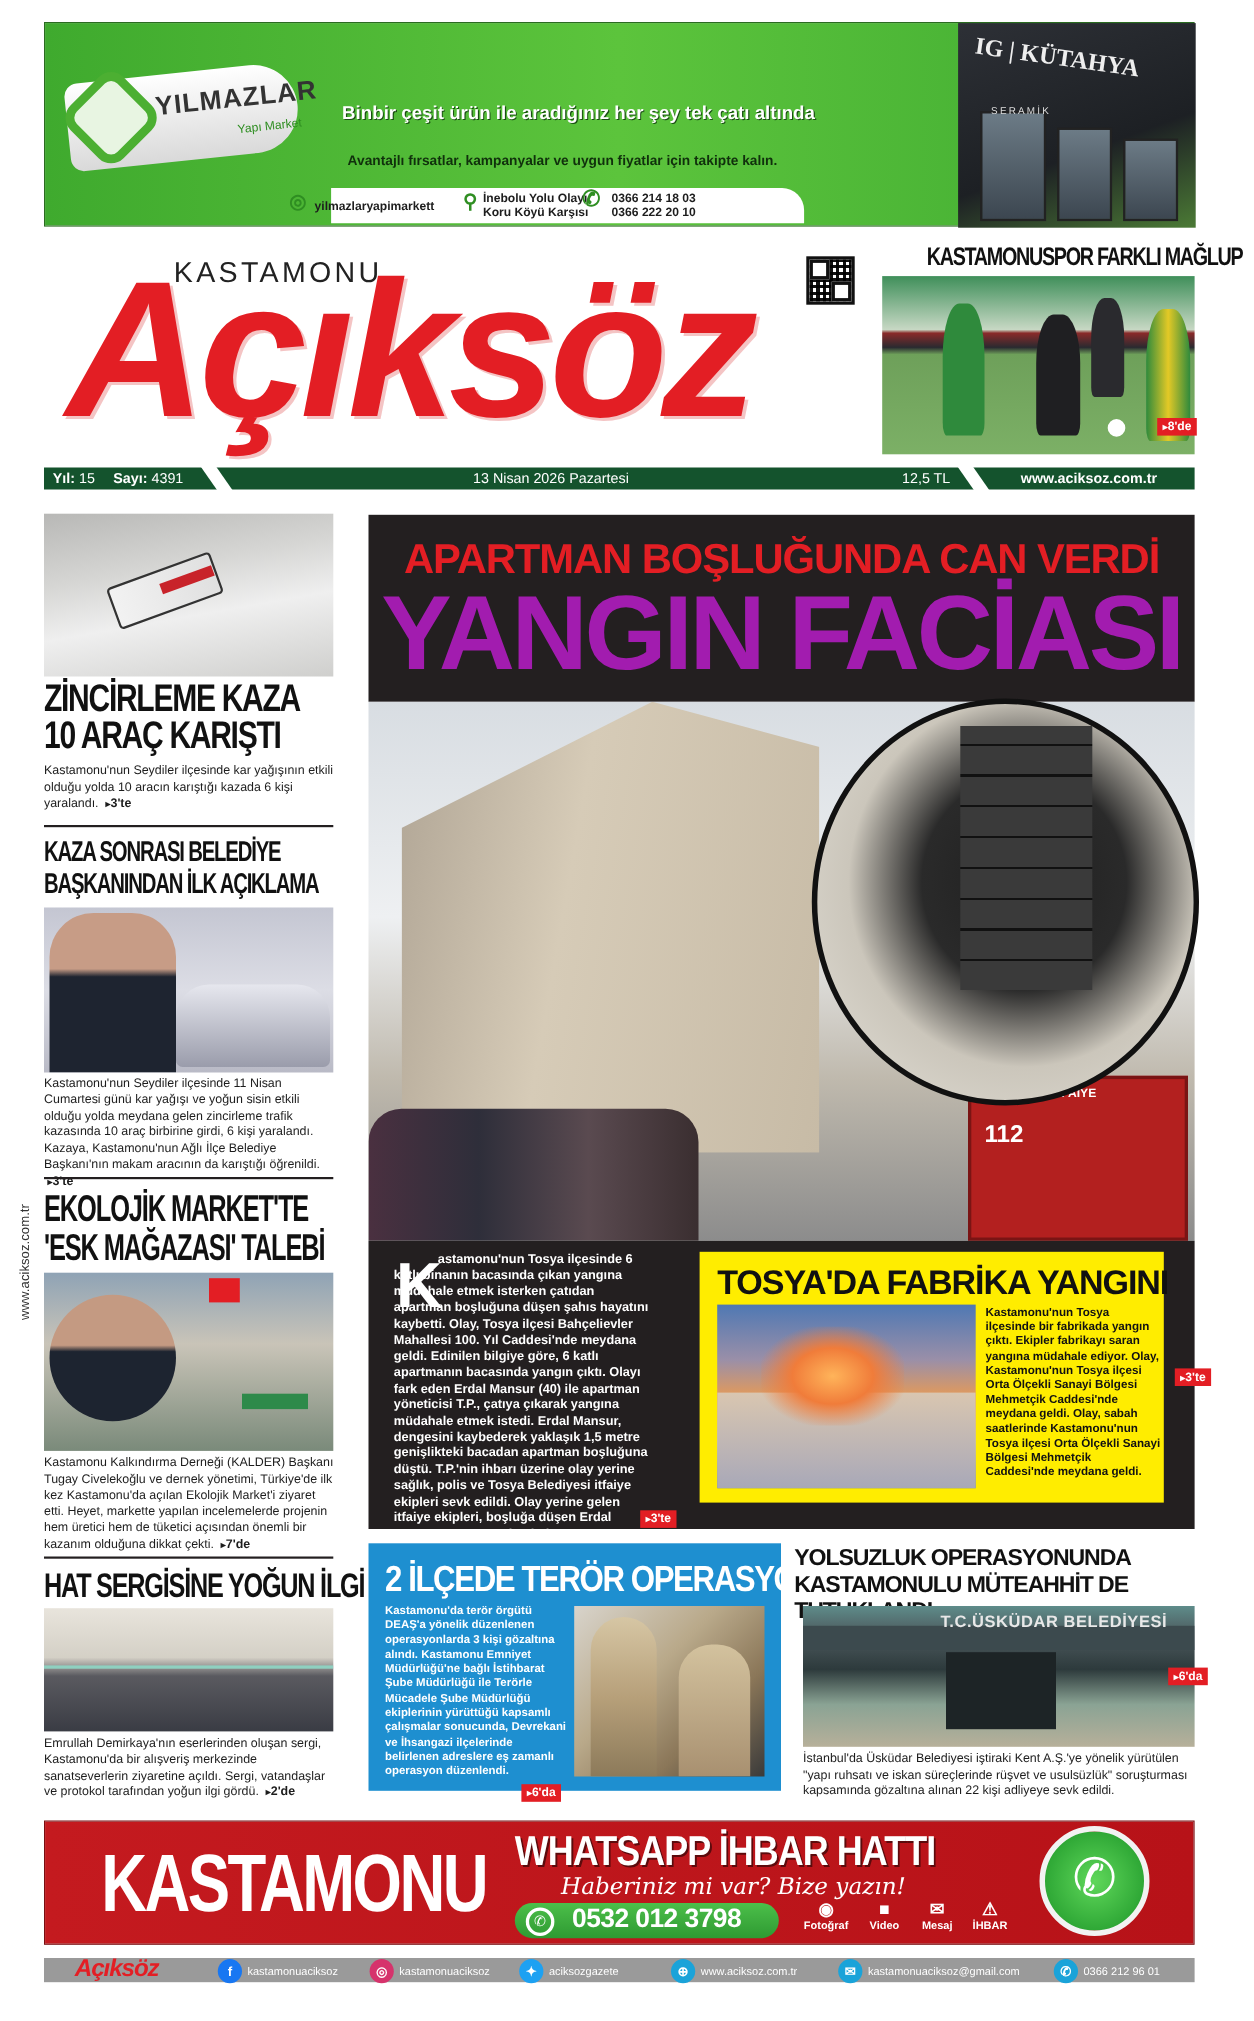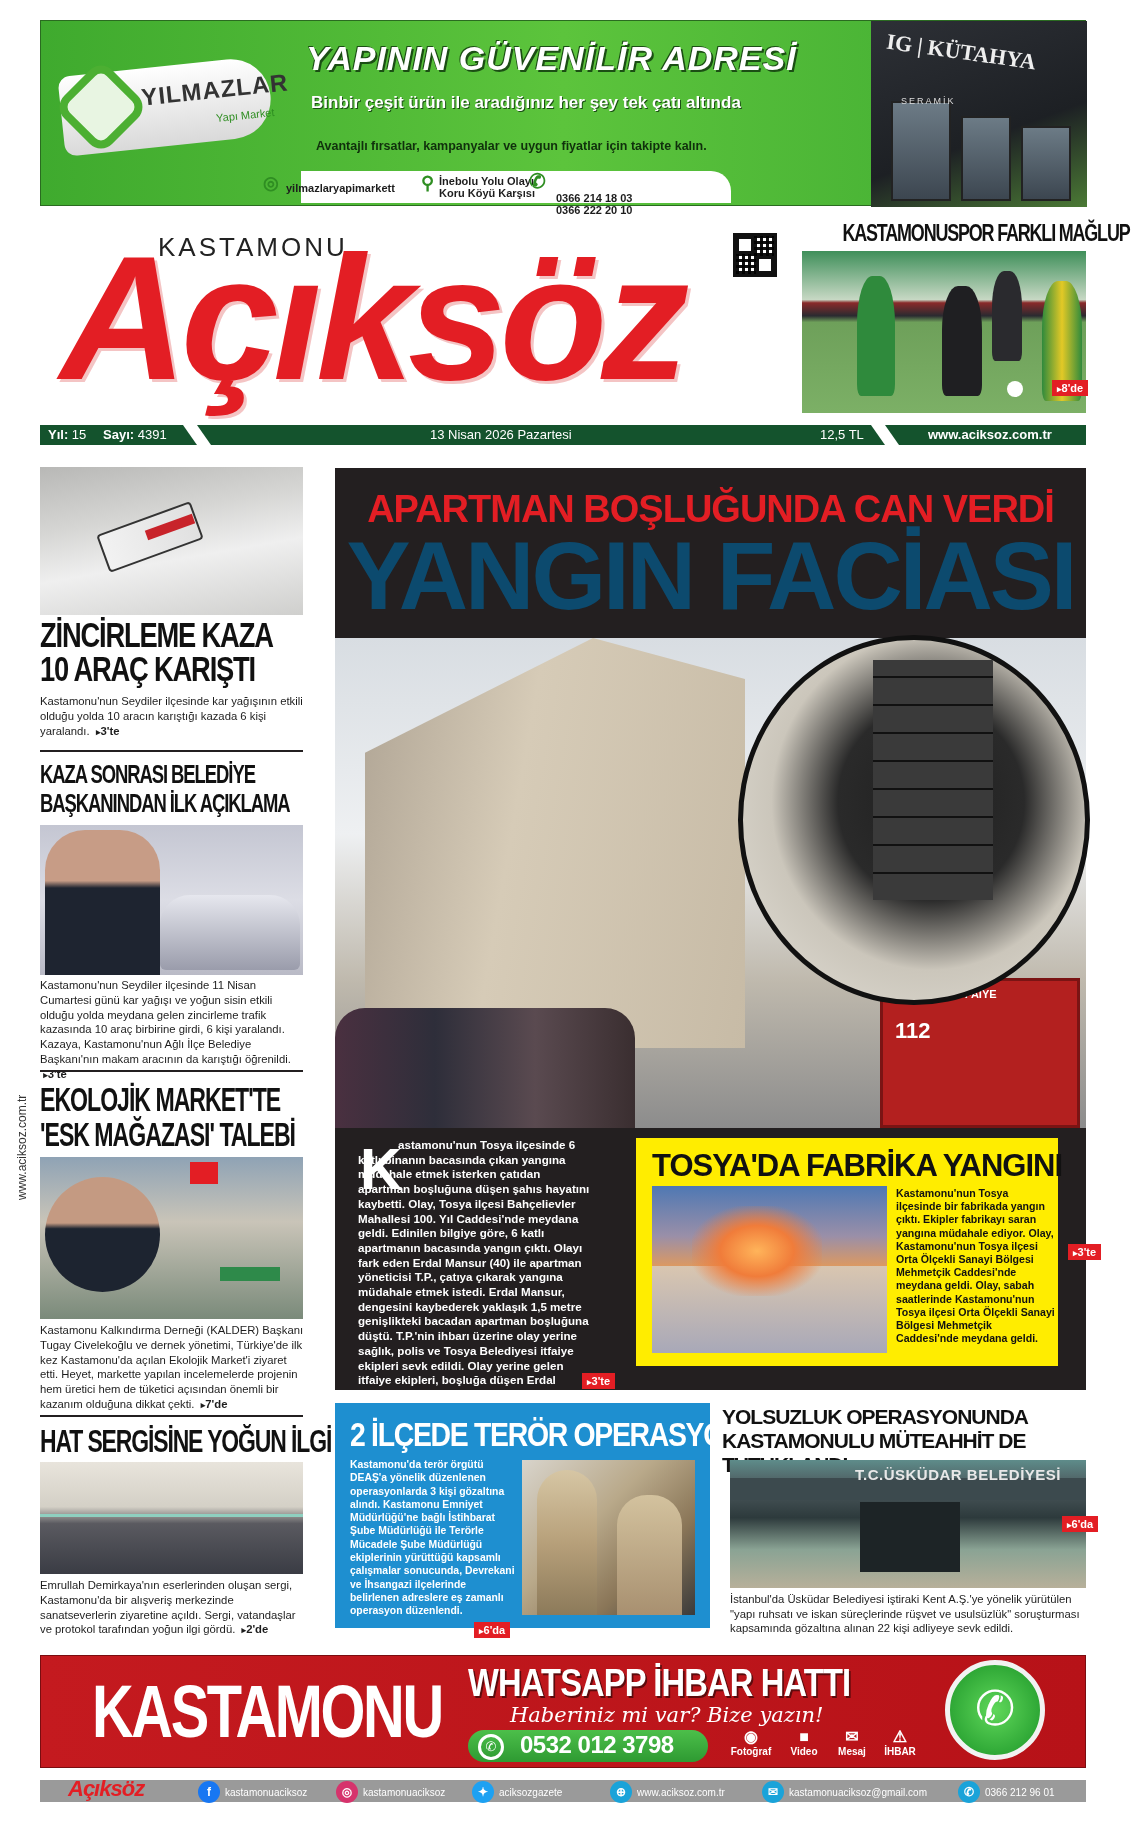--- a/index.html
+++ b/index.html
@@ -50,21 +50,21 @@
   .lc-head { left: 40px; font-weight: 900; color: #111; white-space: nowrap; letter-spacing: -1.5px; transform-origin: left top; }
   .lc-body { left: 40px; width: 265px; font-size: 11.3px; line-height: 14.8px; color: #1d1d1d; }
   .lc-body .ref-inline { font-weight: 700; }
   .lc-body .ref-inline::before { content: "\25B8 "; font-size: 9px; }
   .lc-rule { left: 40px; width: 263px; height: 2px; background: #231f20; }
   #vertical-url { left: 15px; top: 1200px; font-size: 12px; color: #333; transform: rotate(-90deg); transform-origin: left top; white-space: nowrap; }
 
   
   #main-head-box { left: 335px; top: 468px; width: 751px; height: 170px; background: #231f20; }
   #main-kicker { left: 335px; top: 488px; width: 751px; text-align: center; font-size: 38px; color: #e31e24; font-weight: 900; letter-spacing: -1px; }
-  #main-headline { left: 335px; top: 526px; width: 751px; text-align: center; font-size: 96px; line-height: 100px; color: #0c4a6e; font-weight: 900; letter-spacing: -3px; }
+  #main-headline { left: 335px; top: 526px; width: 751px; text-align: center; font-size: 96px; line-height: 100px; color: #a21caf; font-weight: 900; letter-spacing: -3px; }
   #main-photo { left: 335px; top: 638px; width: 751px; height: 490px; background: linear-gradient(180deg,#d8dde2 0%,#eef0f2 40%,#bfb9ad 70%,#8c8c8c 100%); }
   #main-photo .building { position: absolute; left: 30px; top: 0; width: 380px; height: 410px; background: linear-gradient(100deg,#b0a595 0%,#d6cbb7 40%,#c7bba6 100%); clip-path: polygon(0 28%, 60% 0, 100% 10%, 100% 100%, 0 100%); }
   #main-photo .crowd { position: absolute; left: 0; top: 370px; width: 300px; height: 120px; background: linear-gradient(90deg,#4a3040,#2e2e3a,#5a4a50,#3a2e30); border-radius: 30px 30px 0 0; }
   #main-photo .truck { position: absolute; left: 545px; top: 340px; width: 200px; height: 150px; background: #b3201f; border: 3px solid #7a1414; }
   #main-photo .truck-text { position: absolute; left: 560px; top: 380px; font-size: 22px; color: #fff; font-weight: 900; }
   #main-inset { left: 738px; top: 635px; width: 352px; height: 370px; border-radius: 50%; border: 5px solid #111; background: radial-gradient(ellipse at 55% 45%, #1f1f1f 0%, #2a2a2a 35%, #cbc6bb 60%, #e4e1d9 100%); overflow: hidden; }
   #main-inset .bricks { position: absolute; left: 130px; top: 20px; width: 120px; height: 240px; background:
       repeating-linear-gradient(0deg, #3a3a3a 0 26px, #111 26px 28px),
       repeating-linear-gradient(90deg, transparent 0 36px, #111 36px 38px); }
 
@@ -114,33 +114,32 @@
   .f-icon { width: 22px; height: 22px; border-radius: 50%; color: #fff; font-size: 12px; font-weight: 700; text-align: center; line-height: 22px; }
 </style>
 </head>
 <body>
 
 <div id="top-ad" class="abs">
   <div class="abs logo-pill"></div>
   <div class="abs logo-mark"></div>
   <div class="abs logo-name">YILMAZLAR</div>
   <div class="abs logo-sub">Yapı Market</div>
-  <div class="abs ad-headline">YAPININ GÜVENİLİR ADRESİ</div>
   <div class="abs ad-tagline">Binbir çeşit ürün ile aradığınız her şey tek çatı altında</div>
   <div class="abs ad-note">Avantajlı fırsatlar, kampanyalar ve uygun fiyatlar için takipte kalın.</div>
   <div class="abs contact-bar"></div>
   <div class="abs contact-item" style="left:222px;top:156px;font-size:18px;color:#2f8e22;">◎</div>
   <div class="abs contact-item" style="left:245px;top:161px;">yilmazlaryapimarkett</div>
   <div class="abs contact-item" style="left:380px;top:156px;font-size:18px;color:#2f8e22;">⚲</div>
   <div class="abs contact-item" style="left:398px;">
     <div>İnebolu Yolu Olayı</div>
     <div>Koru Köyü Karşısı</div>
   </div>
   <div class="abs contact-item" style="left:488px;top:154px;font-size:20px;color:#2f8e22;">✆</div>
-  <div class="abs contact-item" style="left:515px;margin-top:17px;">
+  <div class="abs contact-item" style="left:515px;">
     <div>0366 214 18 03</div>
     <div>0366 222 20 10</div>
   </div>
   <div class="abs store">
     <div class="abs store-win" style="left:20px;top:80px;width:60px;height:100px;"></div>
     <div class="abs store-win" style="left:90px;top:95px;width:50px;height:85px;"></div>
     <div class="abs store-win" style="left:150px;top:105px;width:50px;height:75px;"></div>
   </div>
   <div class="abs store-sign">IG | KÜTAHYA</div>
   <div class="abs" style="left:860px;top:75px;font-size:9px;color:#ddd;letter-spacing:2px;text-align:right;">SERAMİK</div>

